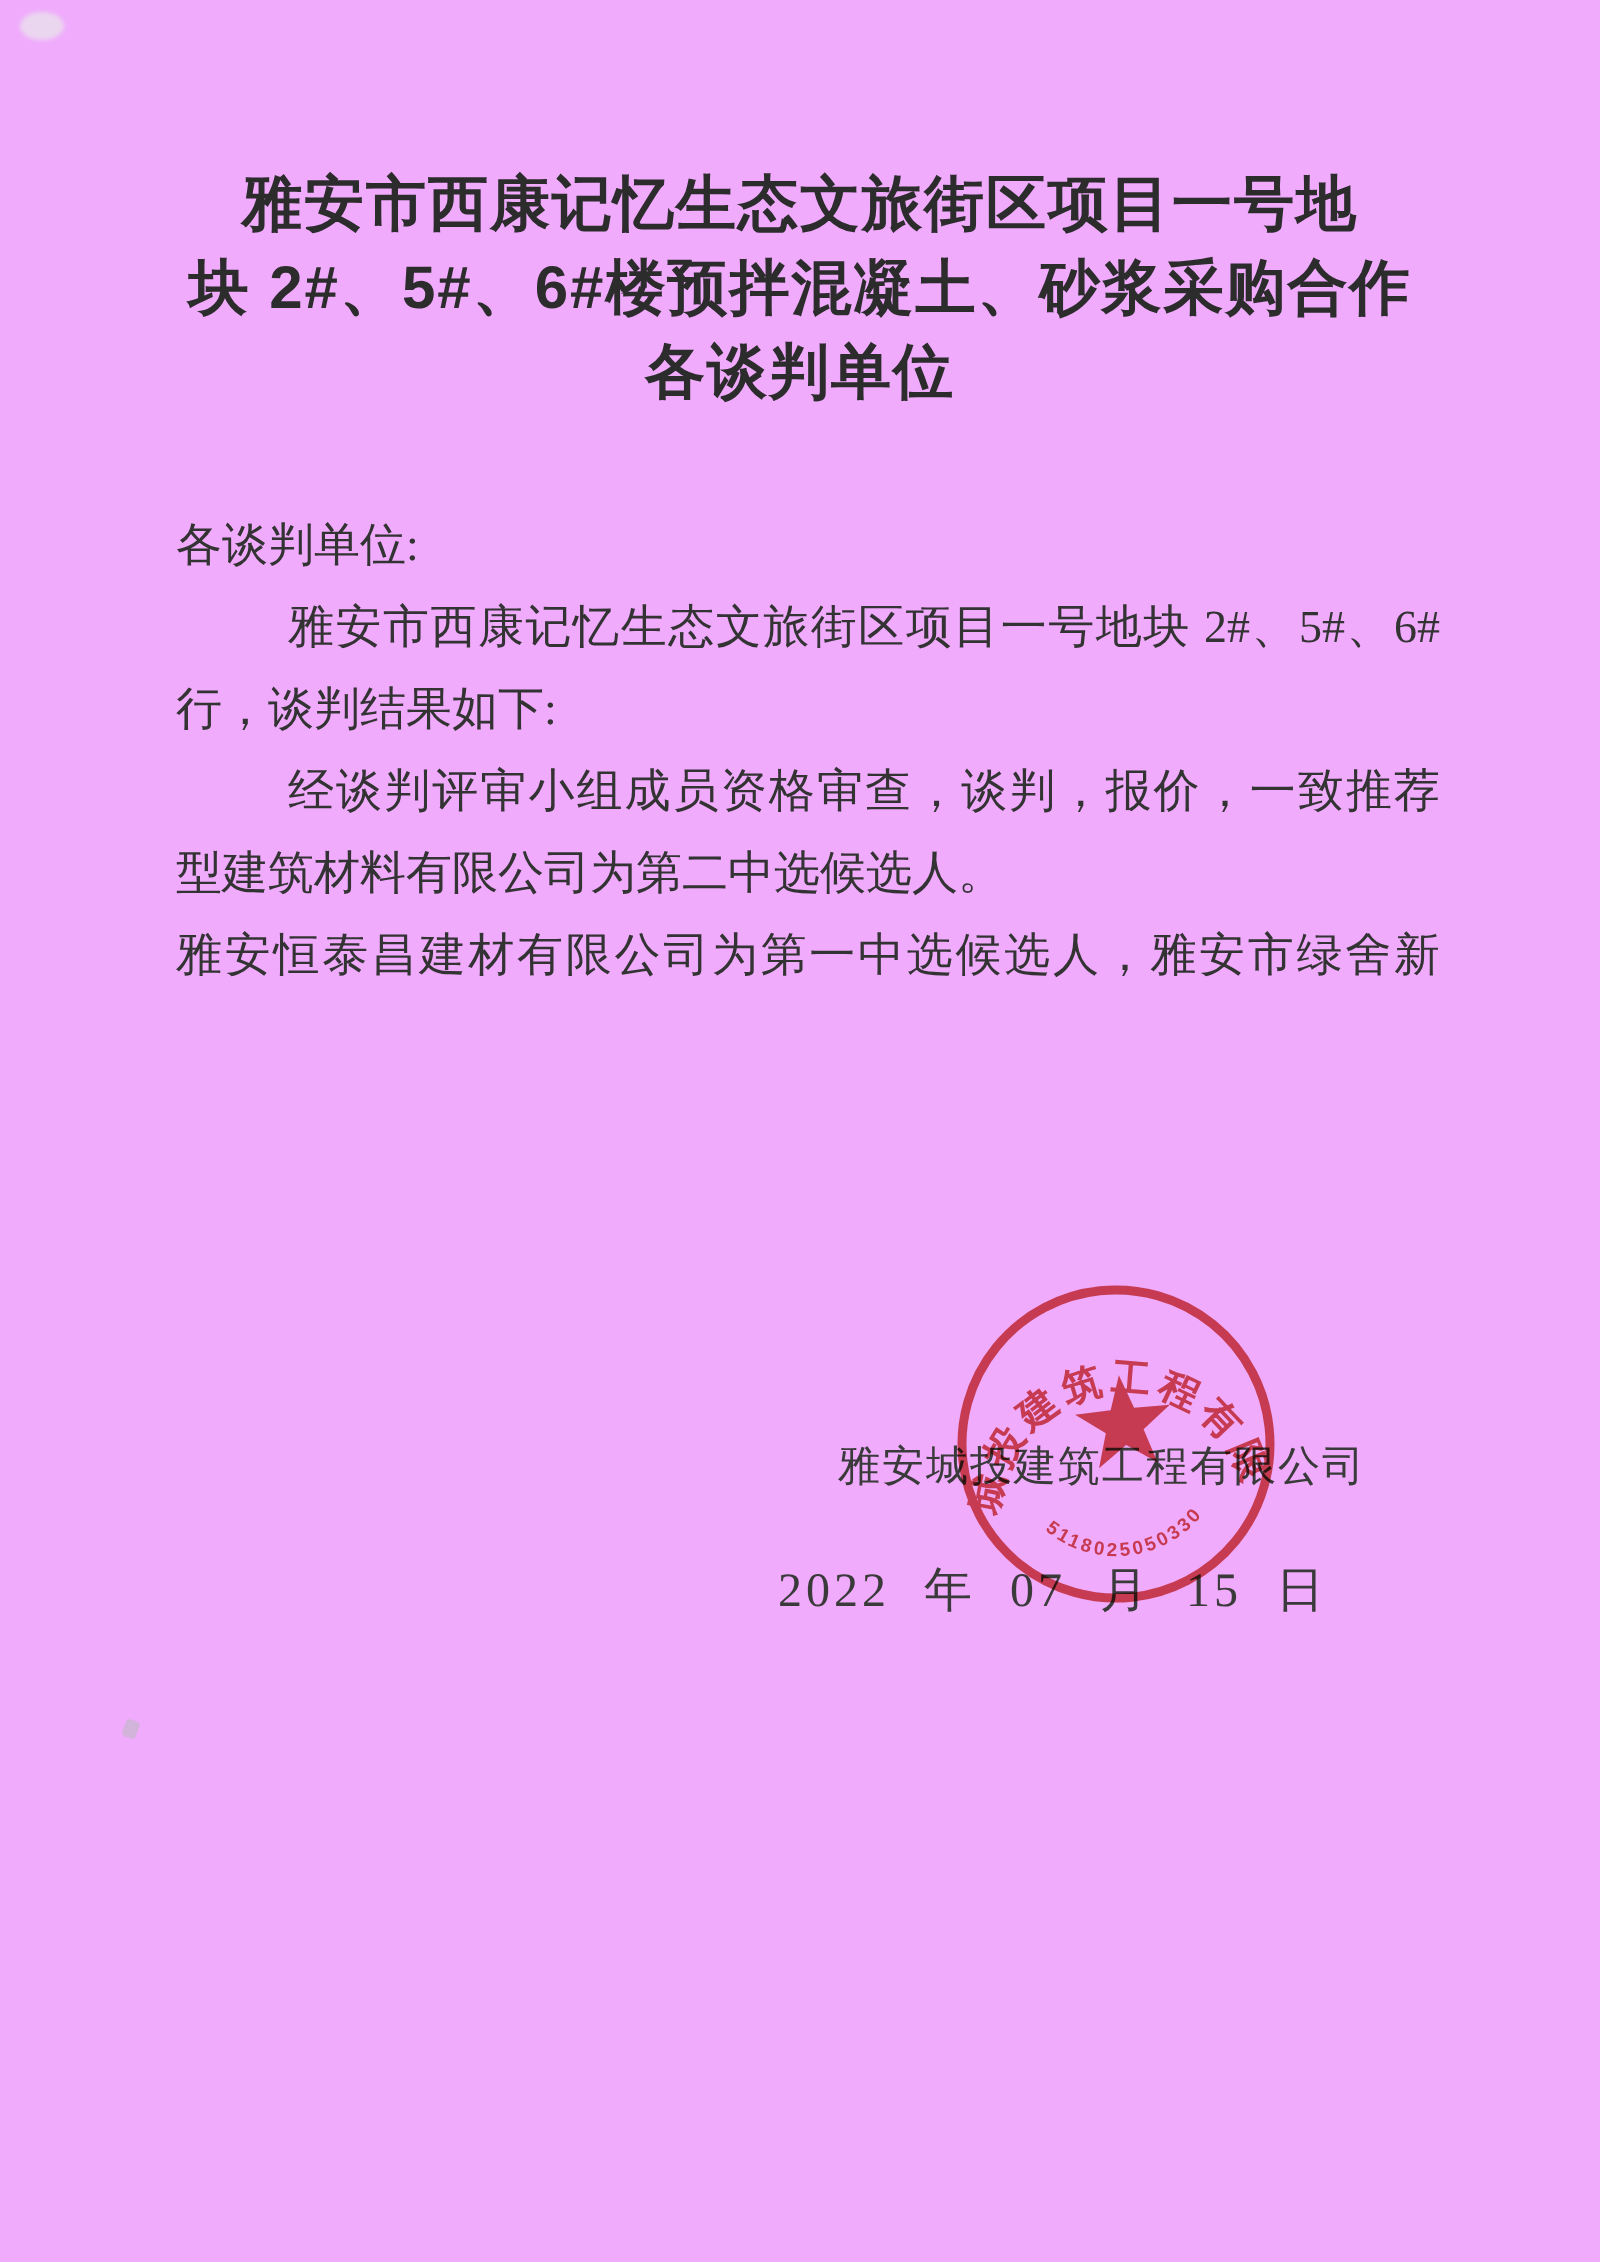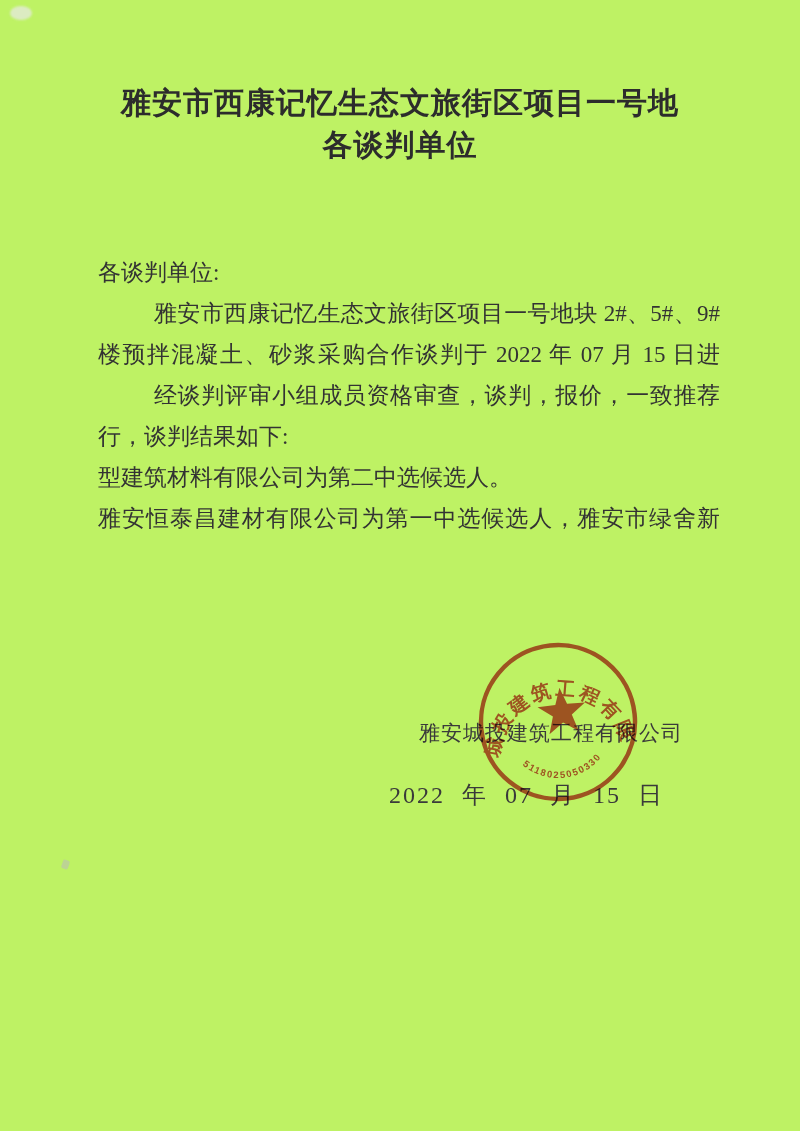--- a/index.html
+++ b/index.html
@@ -4,21 +4,21 @@
 <style>
   html, body {
     margin: 0;
     padding: 0;
     background: #ffffff;
   }
   .page {
     position: relative;
     width: 800px;
     height: 1131px;
-    background: #bef264;
+    background: #f0abfc;
     overflow: hidden;
     font-family: "Liberation Serif", "DejaVu Serif", serif;
     color: #343434;
   }
   
   .doc-title {
     position: absolute;
     top: 82px;
     left: 60px;
     right: 60px;
@@ -36,21 +36,20 @@
     top: 252px;
     left: 88px;
     width: 632px;
     font-size: 23px;
     line-height: 41px;
     color: #333333;
   }
   .body-line {
     height: 41px;
     white-space: nowrap;
-    margin-left: 10px;
   }
   .body-line.indent { padding-left: 56px; }
   .body-line.fill {
     white-space: normal;
     text-align: justify;
     text-align-last: justify;
   }
   
   .sig-company {
     position: absolute;
@@ -112,30 +111,30 @@
   }
 </style>
 </head>
 <body>
 
 <div class="page">
 
   <div class="doc-title">
 
   <div class="title-line">雅安市西康记忆生态文旅街区项目一号地</div>
+      <div class="title-line">块 2#、5#、6#楼预拌混凝土、砂浆采购合作</div>
       <div class="title-line">各谈判单位</div>
     </div>
 
   <div class="doc-body">
 
   <div class="body-line">各谈判单位:</div>
-      <div class="body-line indent fill">雅安市西康记忆生态文旅街区项目一号地块 2#、5#、9#</div>
-      <div class="body-line fill">楼预拌混凝土、砂浆采购合作谈判于 2022 年 07 月 15 日进</div>
+      <div class="body-line indent fill">雅安市西康记忆生态文旅街区项目一号地块 2#、5#、6#</div>
+      <div class="body-line">行，谈判结果如下:</div>
       <div class="body-line indent fill">经谈判评审小组成员资格审查，谈判，报价，一致推荐</div>
-      <div class="body-line">行，谈判结果如下:</div>
       <div class="body-line">型建筑材料有限公司为第二中选候选人。</div>
       <div class="body-line fill">雅安恒泰昌建材有限公司为第一中选候选人，雅安市绿舍新</div>
     </div>
 
   <div class="sig-company">雅安城投建筑工程有限公司</div>
   <div class="sig-date">2022 年 07 月 15 日</div>
 
   <svg class="seal" viewBox="0 0 170 170">
     <g transform="rotate(-6 85 85)">
       <circle cx="85" cy="85" r="77" fill="none" stroke-width="4.5" stroke="#cf463f"></circle>

